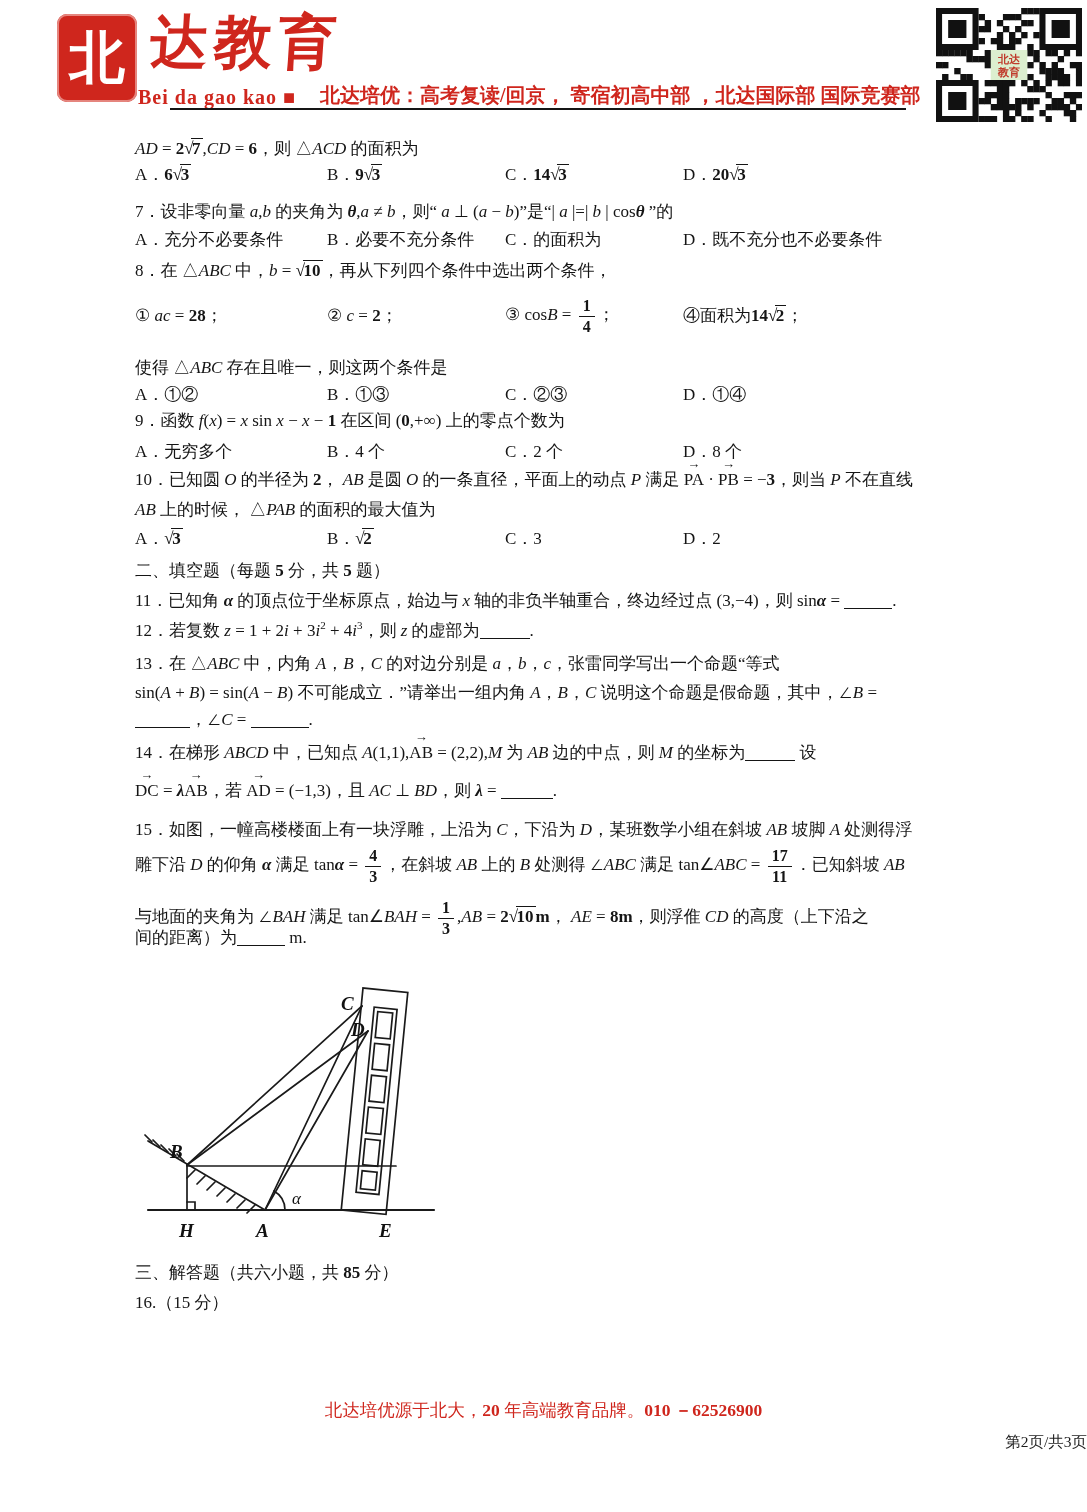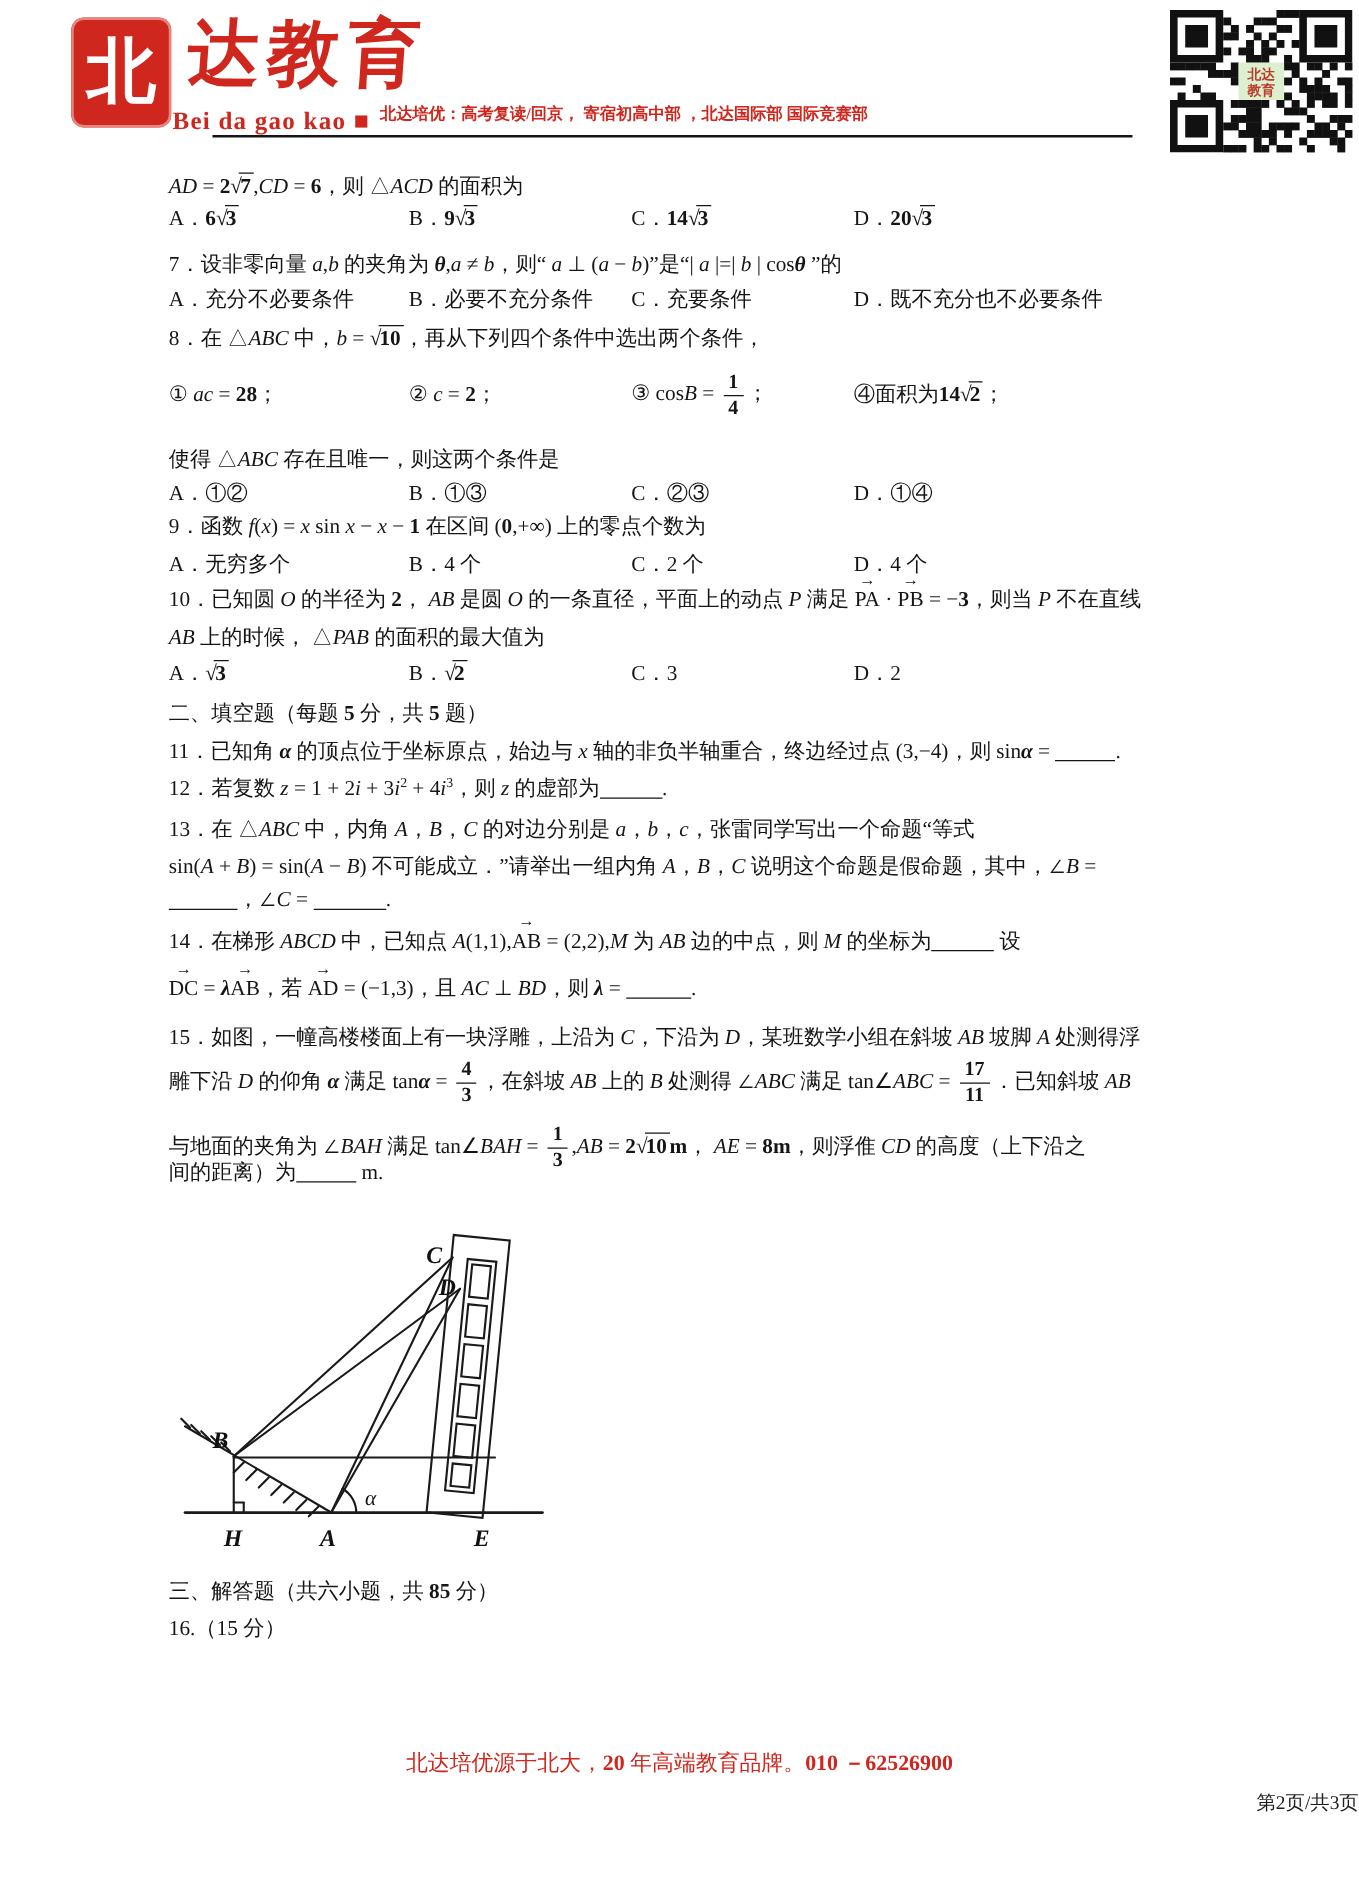--- a/index.html
+++ b/index.html
@@ -6,21 +6,21 @@
   html,body{margin:0;padding:0;background:#ffffff;}
   .page{position:relative;width:1087px;height:1512px;background:#fff;overflow:hidden;
         font-family:"Liberation Serif",serif;color:var(--ink);}
   
   .seal{position:absolute;left:57px;top:14px;width:80px;height:88px;background:var(--brand-red);
         border-radius:10px;display:flex;align-items:center;justify-content:center;box-shadow:0 0 0 2px #e5857e inset;}
   .seal span{color:#fff;font-size:56px;font-weight:700;line-height:1;}
   .brand-script{position:absolute;left:150px;top:4px;font-size:58px;font-weight:700;color:var(--brand-red);
         letter-spacing:6px;transform:skewX(-4deg);}
   .brand-sub{position:absolute;left:138px;top:86px;font-size:20px;font-weight:700;color:var(--brand-red);letter-spacing:1px;}
-  .tagline{position:absolute;left:304px;top:82px;font-size:13px;font-weight:700;color:var(--brand-red);}
+  .tagline{position:absolute;left:320px;top:82px;font-size:20px;font-weight:700;color:var(--brand-red);}
   .header-rule{position:absolute;left:170px;top:108px;width:736px;border-top:2px solid #151515;}
   .qr{position:absolute;left:936px;top:8px;width:146px;height:114px;}
   
   .line{position:absolute;left:135px;font-size:17px;line-height:1.4;white-space:nowrap;}
   .opt-row{display:grid;grid-template-columns:192px 178px 178px auto;align-items:center;width:820px;}
   .opt-cell{white-space:nowrap;}
   .mi{font-style:italic;}
   .mb{font-weight:700;}
   .mbi{font-weight:700;font-style:italic;}
   sup{font-size:11px;line-height:0;}
@@ -209,21 +209,21 @@
     <div class="line opt-row" style="top:163px">
         <div class="opt-cell"><span class="t">A．</span><span class="mb">6</span><span class="sqrt"><span class="sign">√</span><span class="rad">3</span></span></div>
         <div class="opt-cell"><span class="t">B．</span><span class="mb">9</span><span class="sqrt"><span class="sign">√</span><span class="rad">3</span></span></div>
         <div class="opt-cell"><span class="t">C．</span><span class="mb">14</span><span class="sqrt"><span class="sign">√</span><span class="rad">3</span></span></div>
         <div class="opt-cell"><span class="t">D．</span><span class="mb">20</span><span class="sqrt"><span class="sign">√</span><span class="rad">3</span></span></div>
       </div>
     <div class="line" style="top:200px"><span class="t">7．设非零向量 </span><span class="mi">a</span><span class="t">,</span><span class="mi">b</span><span class="t"> 的夹角为 </span><span class="mbi">θ</span><span class="t">,</span><span class="mi">a</span><span class="t"> ≠ </span><span class="mi">b</span><span class="t">，则“ </span><span class="mi">a</span><span class="t"> ⊥ (</span><span class="mi">a</span><span class="t"> − </span><span class="mi">b</span><span class="t">)”是“| </span><span class="mi">a</span><span class="t"> |=| </span><span class="mi">b</span><span class="t"> | cos</span><span class="mbi">θ</span><span class="t"> ”的</span></div>
     <div class="line opt-row" style="top:228px">
         <div class="opt-cell"><span class="t">A．充分不必要条件</span></div>
         <div class="opt-cell"><span class="t">B．必要不充分条件</span></div>
-        <div class="opt-cell"><span class="t">C．充要条件</span></div>
+        <div class="opt-cell"><span class="t">C．的面积为</span></div>
         <div class="opt-cell"><span class="t">D．既不充分也不必要条件</span></div>
       </div>
     <div class="line" style="top:259px"><span class="t">8．在 △</span><span class="mi">ABC</span><span class="t"> 中，</span><span class="mi">b</span><span class="t"> = </span><span class="sqrt"><span class="sign">√</span><span class="rad">10</span></span><span class="t">，再从下列四个条件中选出两个条件，</span></div>
     <div class="line opt-row" style="top:296px">
         <div class="opt-cell"><span class="t">① </span><span class="mi">ac</span><span class="t"> = </span><span class="mb">28</span><span class="t">；</span></div>
         <div class="opt-cell"><span class="t">② </span><span class="mi">c</span><span class="t"> = </span><span class="mb">2</span><span class="t">；</span></div>
         <div class="opt-cell"><span class="t">③ cos</span><span class="mi">B</span><span class="t"> = </span><span class="frac">
             <span class="num">1</span>
             <span class="den">4</span>
           </span><span class="t">；</span></div>
@@ -234,21 +234,21 @@
         <div class="opt-cell"><span class="t">A．①②</span></div>
         <div class="opt-cell"><span class="t">B．①③</span></div>
         <div class="opt-cell"><span class="t">C．②③</span></div>
         <div class="opt-cell"><span class="t">D．①④</span></div>
       </div>
     <div class="line" style="top:409px"><span class="t">9．函数 </span><span class="mi">f</span><span class="t">(</span><span class="mi">x</span><span class="t">) = </span><span class="mi">x</span><span class="t"> sin </span><span class="mi">x</span><span class="t"> − </span><span class="mi">x</span><span class="t"> − </span><span class="mb">1</span><span class="t"> 在区间 (</span><span class="mb">0</span><span class="t">,+∞) 上的零点个数为</span></div>
     <div class="line opt-row" style="top:440px">
         <div class="opt-cell"><span class="t">A．无穷多个</span></div>
         <div class="opt-cell"><span class="t">B．4 个</span></div>
         <div class="opt-cell"><span class="t">C．2 个</span></div>
-        <div class="opt-cell"><span class="t">D．4 个</span></div>
+        <div class="opt-cell"><span class="t">D．8 个</span></div>
       </div>
     <div class="line" style="top:468px"><span class="t">10．已知圆 </span><span class="mi">O</span><span class="t"> 的半径为 </span><span class="mb">2</span><span class="t">， </span><span class="mi">AB</span><span class="t"> 是圆 </span><span class="mi">O</span><span class="t"> 的一条直径，平面上的动点 </span><span class="mi">P</span><span class="t"> 满足 </span><span class="vec"><span class="arr">→</span><span class="base">PA</span></span><span class="t"> · </span><span class="vec"><span class="arr">→</span><span class="base">PB</span></span><span class="t"> = −</span><span class="mb">3</span><span class="t">，则当 </span><span class="mi">P</span><span class="t"> 不在直线</span></div>
     <div class="line" style="top:498px"><span class="mi">AB</span><span class="t"> 上的时候， △</span><span class="mi">PAB</span><span class="t"> 的面积的最大值为</span></div>
     <div class="line opt-row" style="top:527px">
         <div class="opt-cell"><span class="t">A．</span><span class="sqrt"><span class="sign">√</span><span class="rad">3</span></span></div>
         <div class="opt-cell"><span class="t">B．</span><span class="sqrt"><span class="sign">√</span><span class="rad">2</span></span></div>
         <div class="opt-cell"><span class="t">C．3</span></div>
         <div class="opt-cell"><span class="t">D．2</span></div>
       </div>
     <div class="line" style="top:559px"><span class="t">二、填空题（每题 </span><span class="mb">5</span><span class="t"> 分，共 </span><span class="mb">5</span><span class="t"> 题）</span></div>

